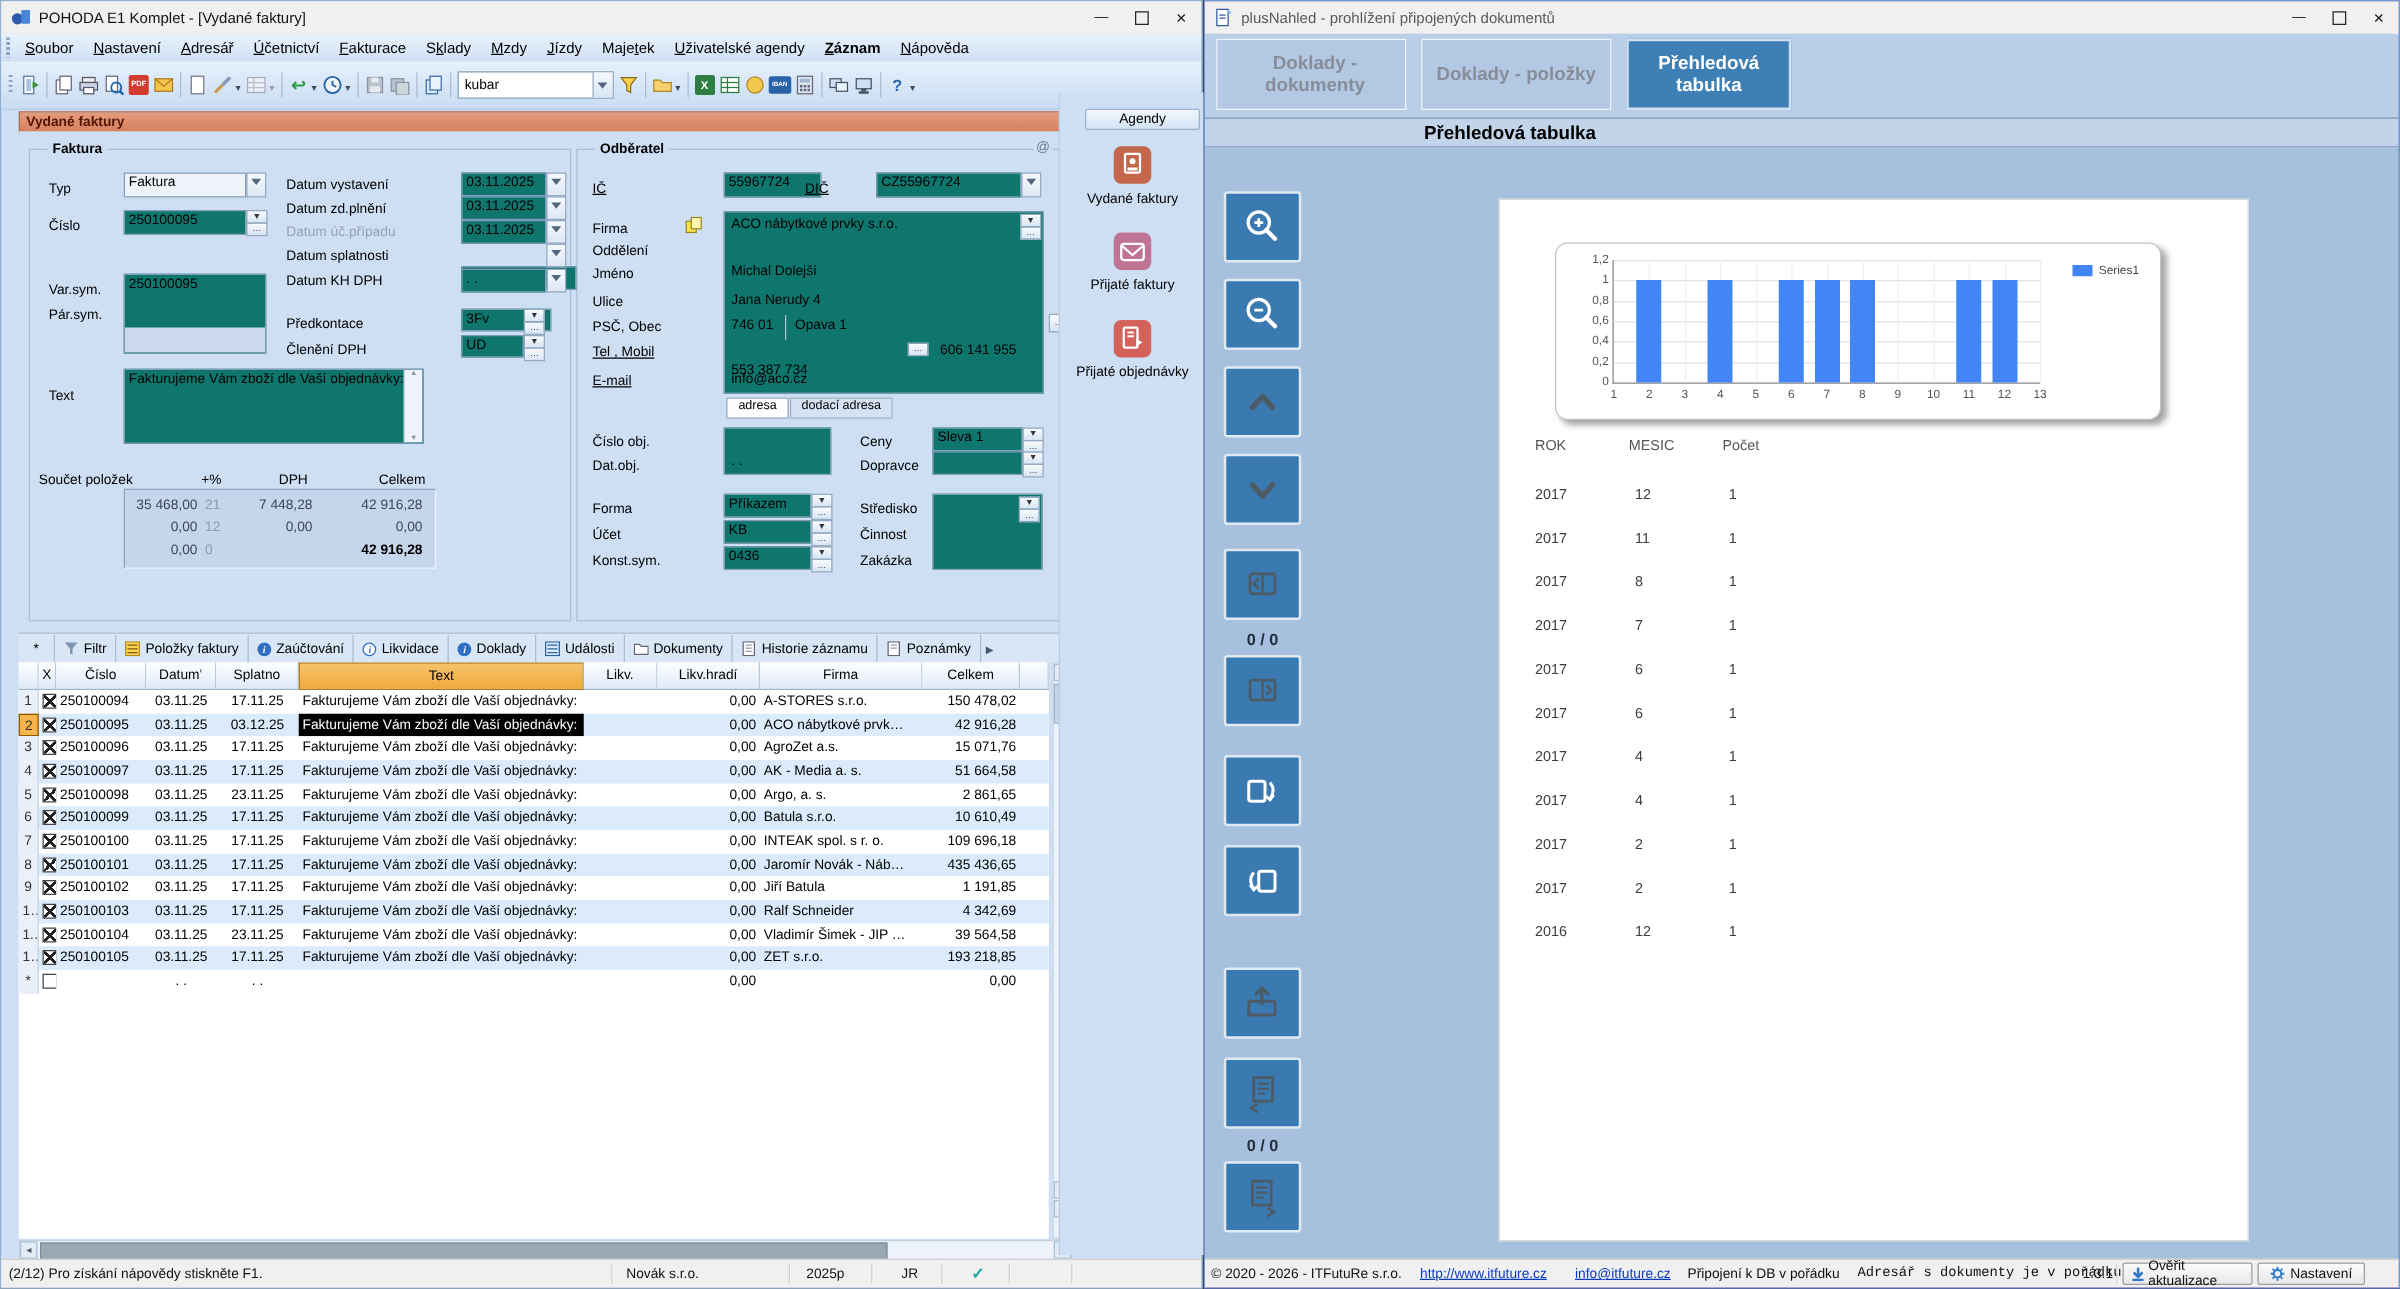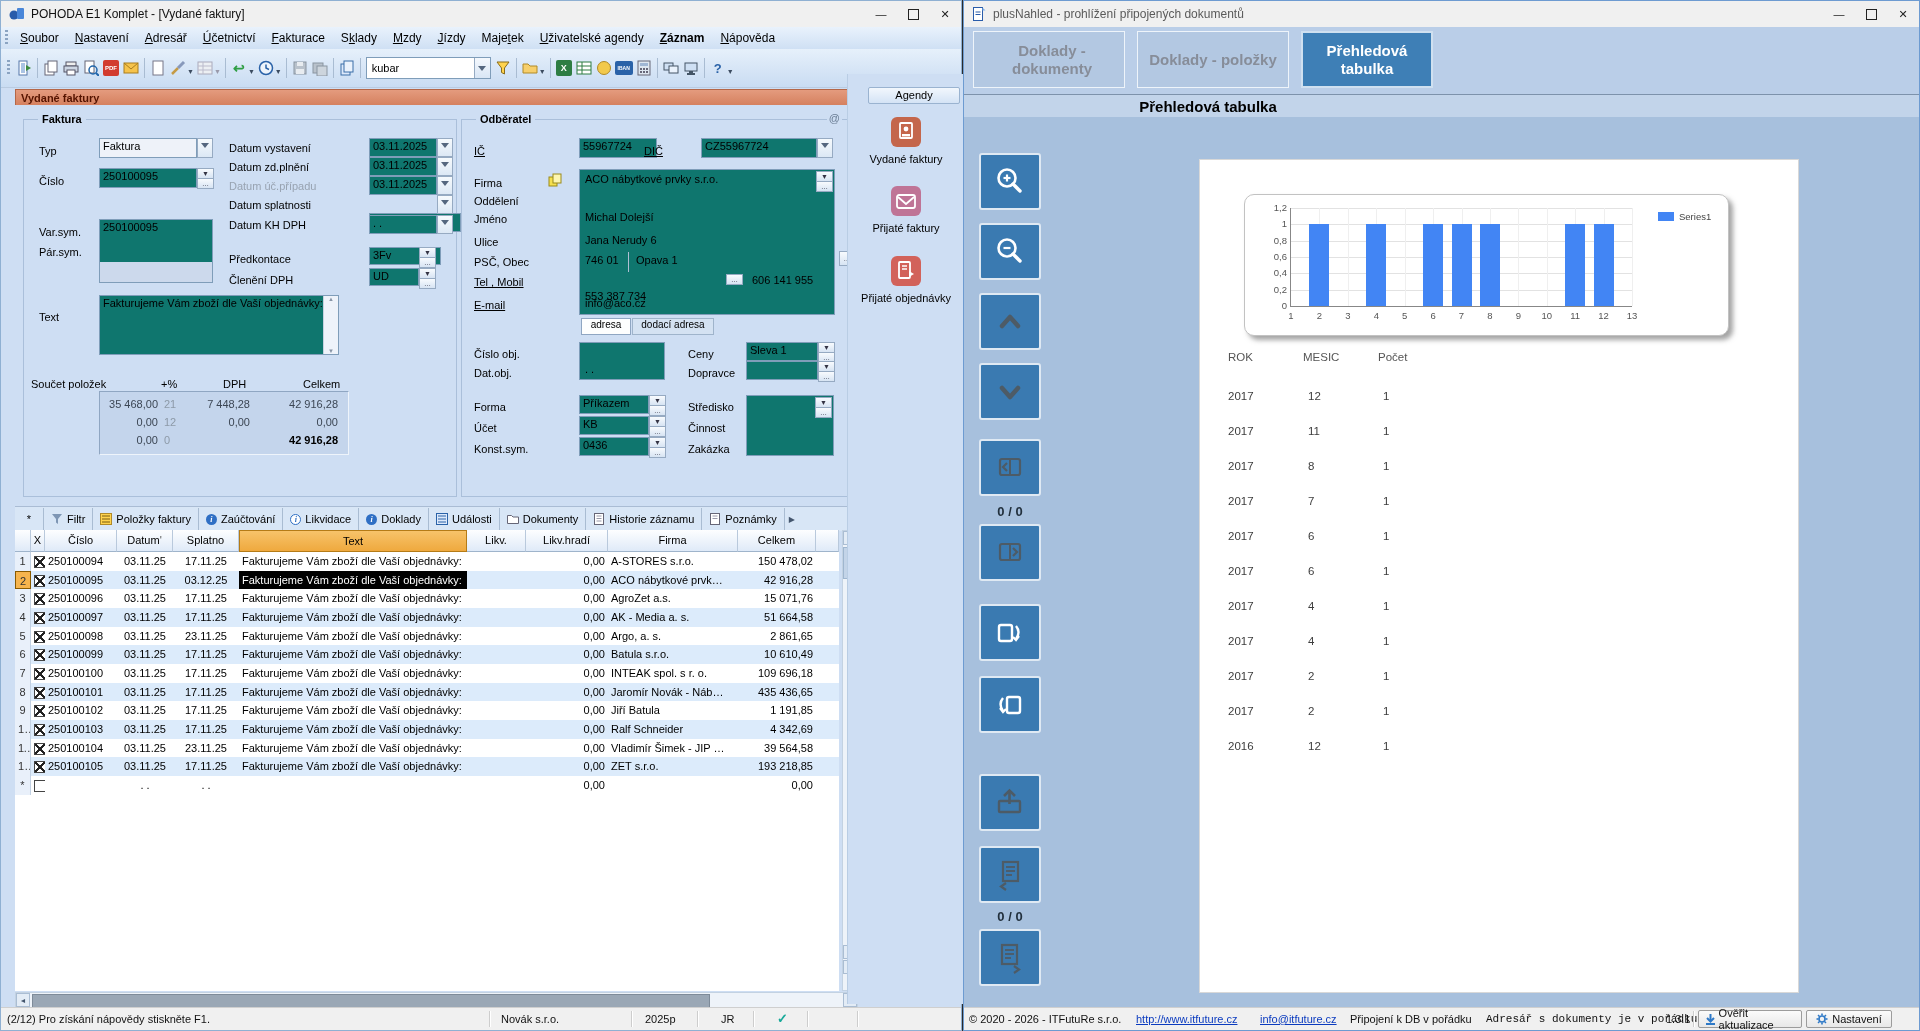--- a/index.html
+++ b/index.html
@@ -433,21 +433,21 @@
     <div class="lbl" style="left:459px;top:108px;">Jméno</div>
     <div class="lbl" style="left:459px;top:131px;">Ulice</div>
     <div class="lbl" style="left:459px;top:151px;">PSČ, Obec</div>
     <div class="lbl lnk" style="left:459px;top:171px;">Tel , Mobil</div>
     <div class="lbl lnk" style="left:459px;top:194px;">E-mail</div>
 
     <div class="inp" style="left:564px;top:64px;width:256px;height:146px;padding:0;">
       <div style="position:absolute;left:5px;top:3px;">ACO nábytkové prvky s.r.o.</div>
       <div style="position:absolute;left:5px;top:21px;"></div>
       <div style="position:absolute;left:5px;top:41px;">Michal Dolejší</div>
-      <div style="position:absolute;left:5px;top:64px;">Jana Nerudy 6</div>
+      <div style="position:absolute;left:5px;top:64px;">Jana Nerudy 4</div>
       <div style="position:absolute;left:5px;top:84px;">746 01</div>
       <div style="position:absolute;left:48px;top:82px;bottom:42px;width:1px;background:#aebfd4;"></div>
       <div style="position:absolute;left:56px;top:84px;">Opava 1</div>
       <div style="position:absolute;left:5px;top:120px;">553 387 734</div>
       <span class="mini" style="position:absolute;left:146px;top:104px;">…</span>
       <div style="position:absolute;left:172px;top:104px;">606 141 955</div>
       <div style="position:absolute;left:5px;top:127px;">info@aco.cz</div>
       <div class="minicol" style="right:1px;top:1px;left:auto;">
           <span class="mini">▼</span>
           <span class="mini">…</span>

